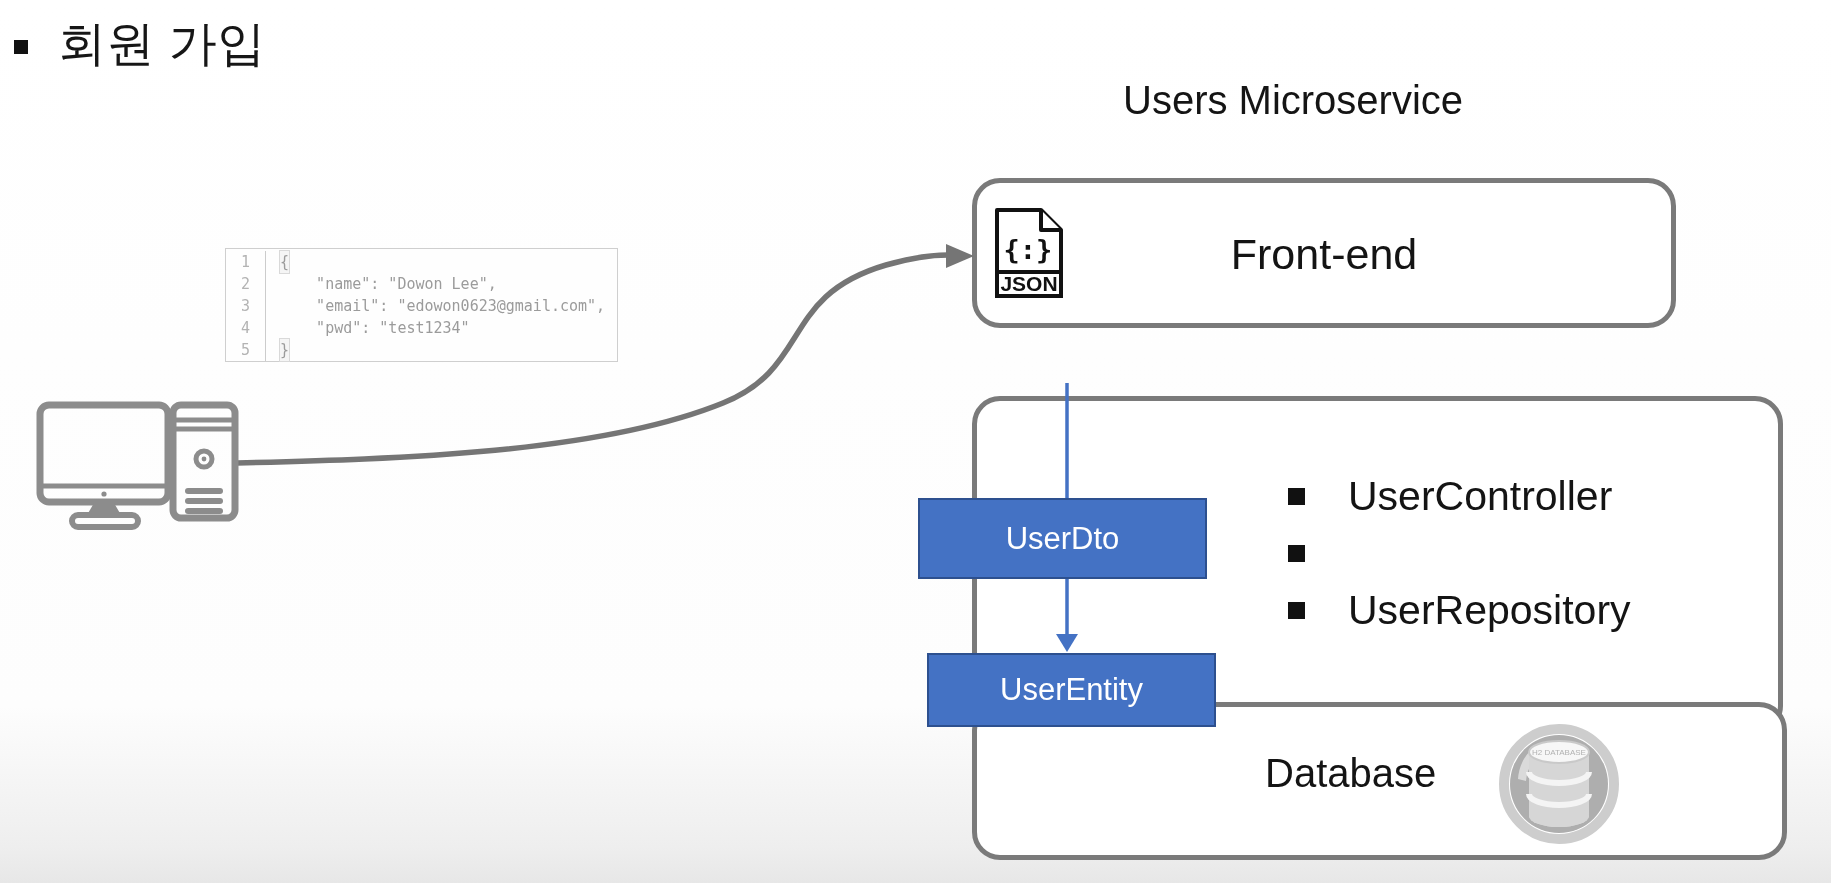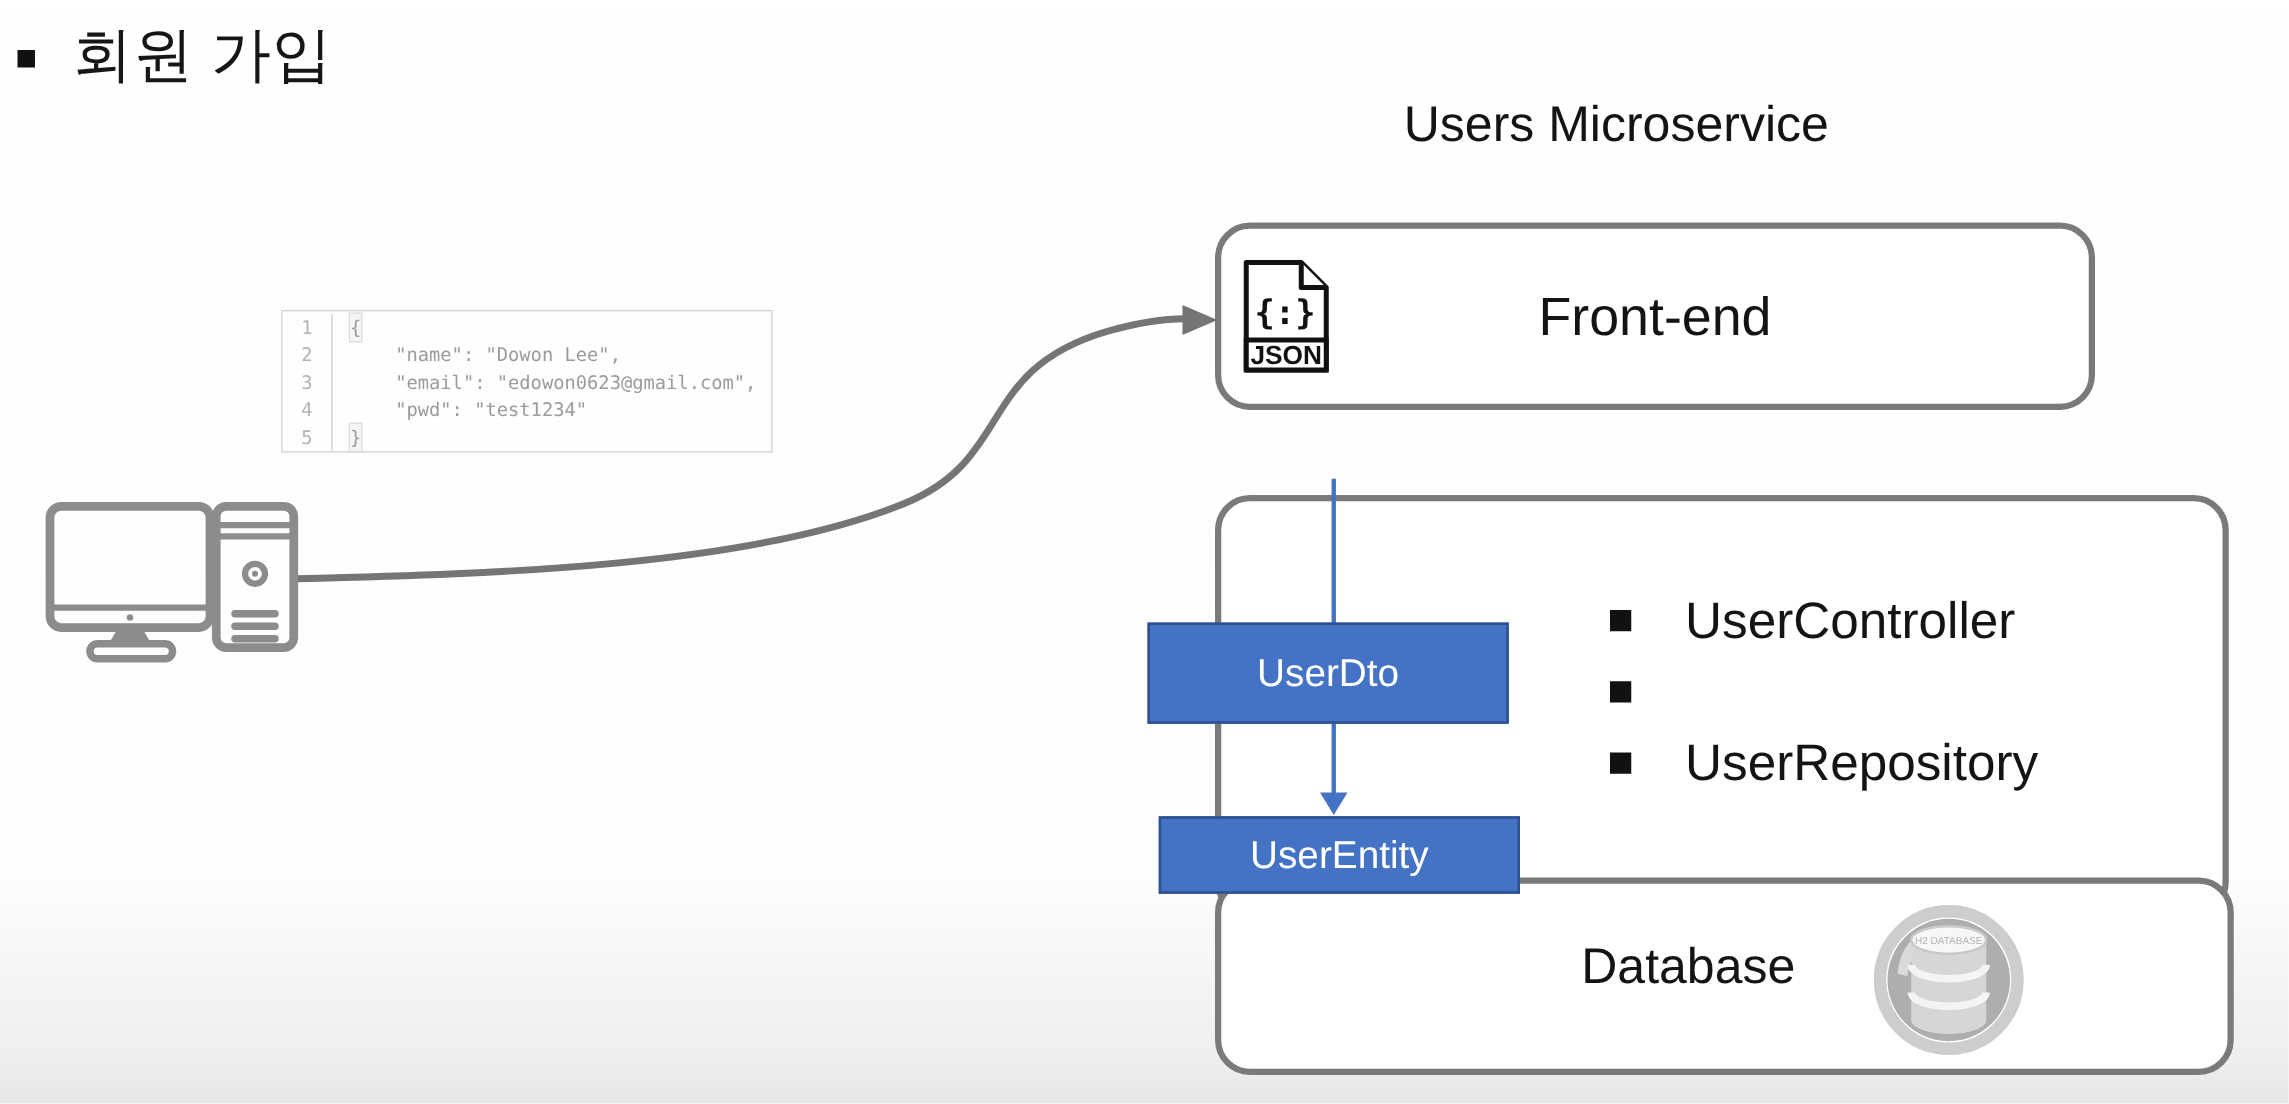--- a/index.html
+++ b/index.html
@@ -55,21 +55,21 @@
 
   
   .dto-box {
     position: absolute;
     background: #4472c4; border: 2px solid #2d508f;
     color: #ffffff; font-size: 31px;
     display: flex; align-items: center; justify-content: center;
   }
   .dto-request { left: 923px; top: 310px; width: 287px; height: 73px; }
   .dto-dto     { left: 918px; top: 482px; width: 289px; height: 81px; margin-top: 16px; }
-  .dto-entity  { left: 927px; top: 653px; width: 289px; height: 62px; }
+  .dto-entity  { left: 927px; top: 653px; width: 289px; height: 74px; }
 
   
   .code-box {
     position: absolute; left: 225px; top: 248px; width: 393px; height: 114px;
     background: #fefefe; border: 1px solid #cfcfcf;
     font-family: "DejaVu Sans Mono", "Liberation Mono", monospace;
     font-size: 15px; padding-top: 2px;
   }
   .code-line { display: flex; line-height: 22px; height: 22px; }
   .code-line .ln {

